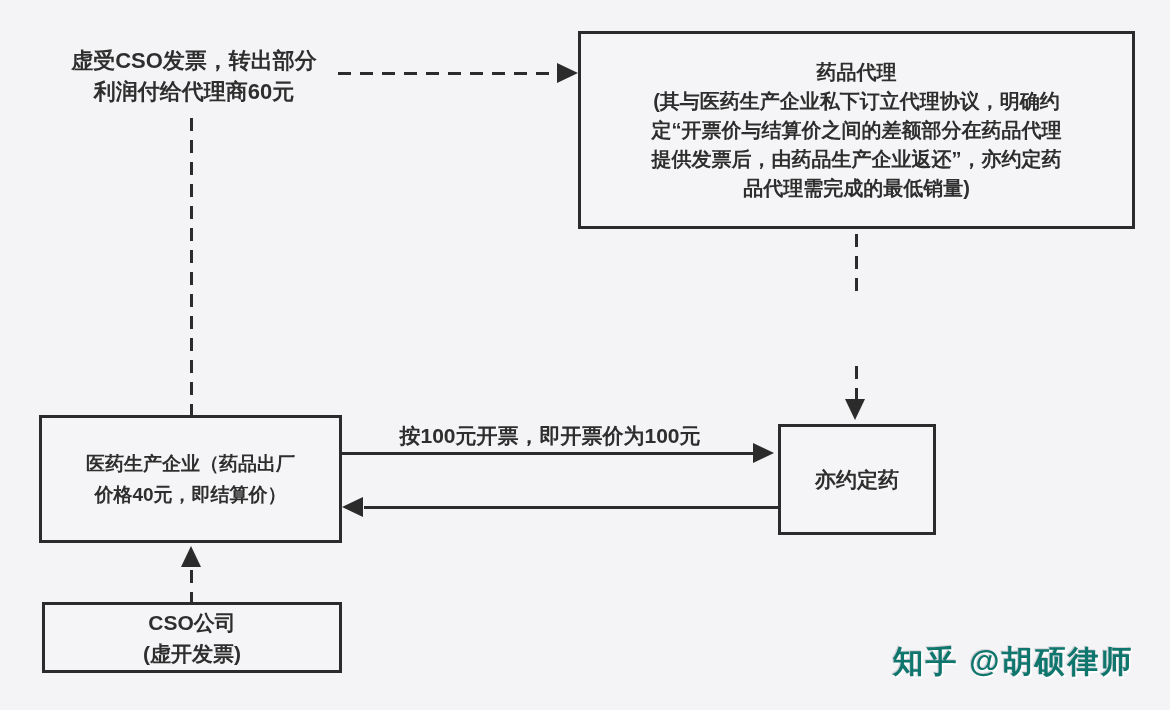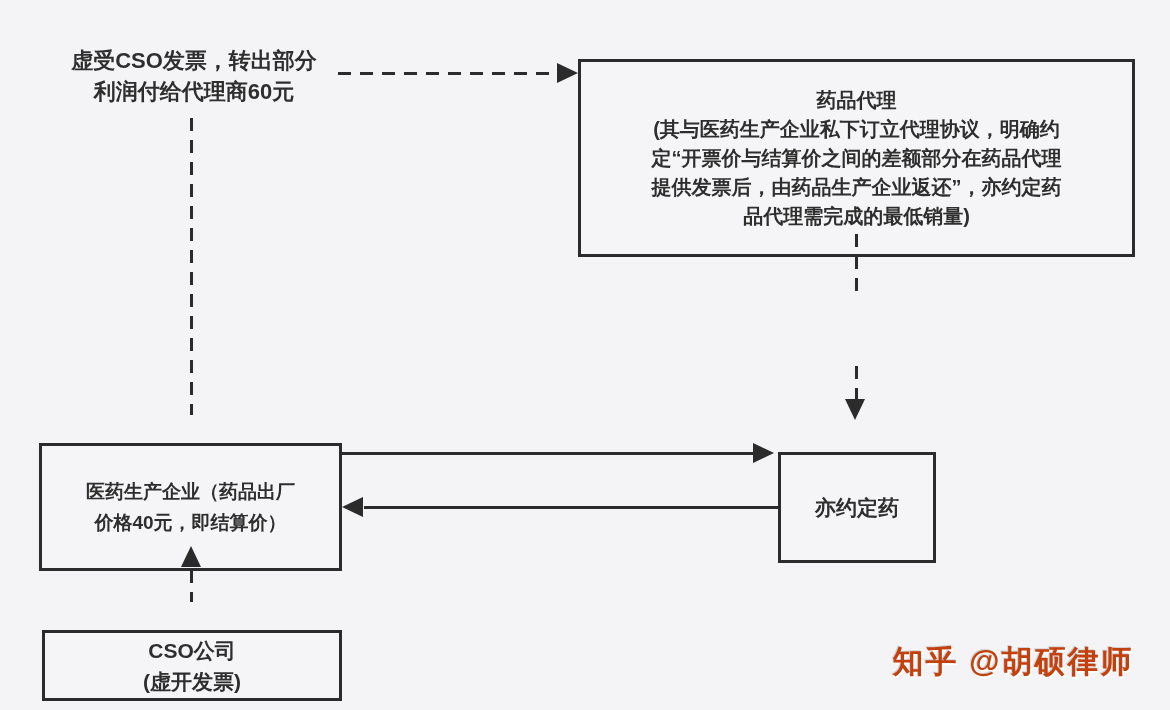--- a/index.html
+++ b/index.html
@@ -16,21 +16,20 @@
   }
   .box{
     position:absolute;
     border:3px solid #2b2b2b;
     background:#f5f4f6;
     display:flex;align-items:center;justify-content:center;
     text-align:center;
     white-space:pre-line;
     font-weight:bold;
     box-sizing:border-box;
-    margin-top:28px;
   }
   .lbl{
     position:absolute;
     text-align:center;
     white-space:pre-line;
     font-weight:bold;
   }
   .dash-h{
     position:absolute;height:3px;
     background:repeating-linear-gradient(90deg,#2b2b2b 0 13px,transparent 13px 22px);
@@ -68,21 +67,21 @@
   #arrow-invoice-line{left:342px;top:452px;width:414px;}
   #ah-invoice{left:753px;top:443px;}
   #arrow-payment-line{left:364px;top:506px;width:414px;}
   #ah-payment{left:342px;top:497px;}
   #dash-cso-v{left:190px;top:570px;height:32px;}
   #ah-cso-up{left:181px;top:546px;}
 
   #watermark{
     position:absolute;left:868px;top:641px;width:290px;
     font-size:31px;font-weight:bold;letter-spacing:2px;
-    color:#c2410c;
+    color:#0f766e;
     text-shadow:-1px -1px 0 #d3d1d7, 1.5px 1.5px 0 #ffffff;
     text-align:center;
     white-space:nowrap;
   }
 </style>
 </head>
 <body>
 
 <div id="canvas">
 
@@ -104,20 +103,21 @@
 
 
   <div class="dash-v" id="dash-agent-v2"></div>
   <div class="ah ah-down" id="ah-hospital-top"></div>
 
   <div class="box" id="box-manufacturer">医药生产企业（药品出厂
 价格40元，即结算价）</div>
 
   <div class="box" id="box-hospital">亦约定药</div>
 
+  <div class="lbl" id="lbl-invoice">按100元开票，即开票价为100元</div>
   <div class="solid-h" id="arrow-invoice-line"></div>
   <div class="ah ah-right" id="ah-invoice"></div>
 
   <div class="solid-h" id="arrow-payment-line"></div>
   <div class="ah ah-left" id="ah-payment"></div>
 
   <div class="box" id="box-cso">CSO公司
 (虚开发票)</div>
 
   <div class="dash-v" id="dash-cso-v"></div>

